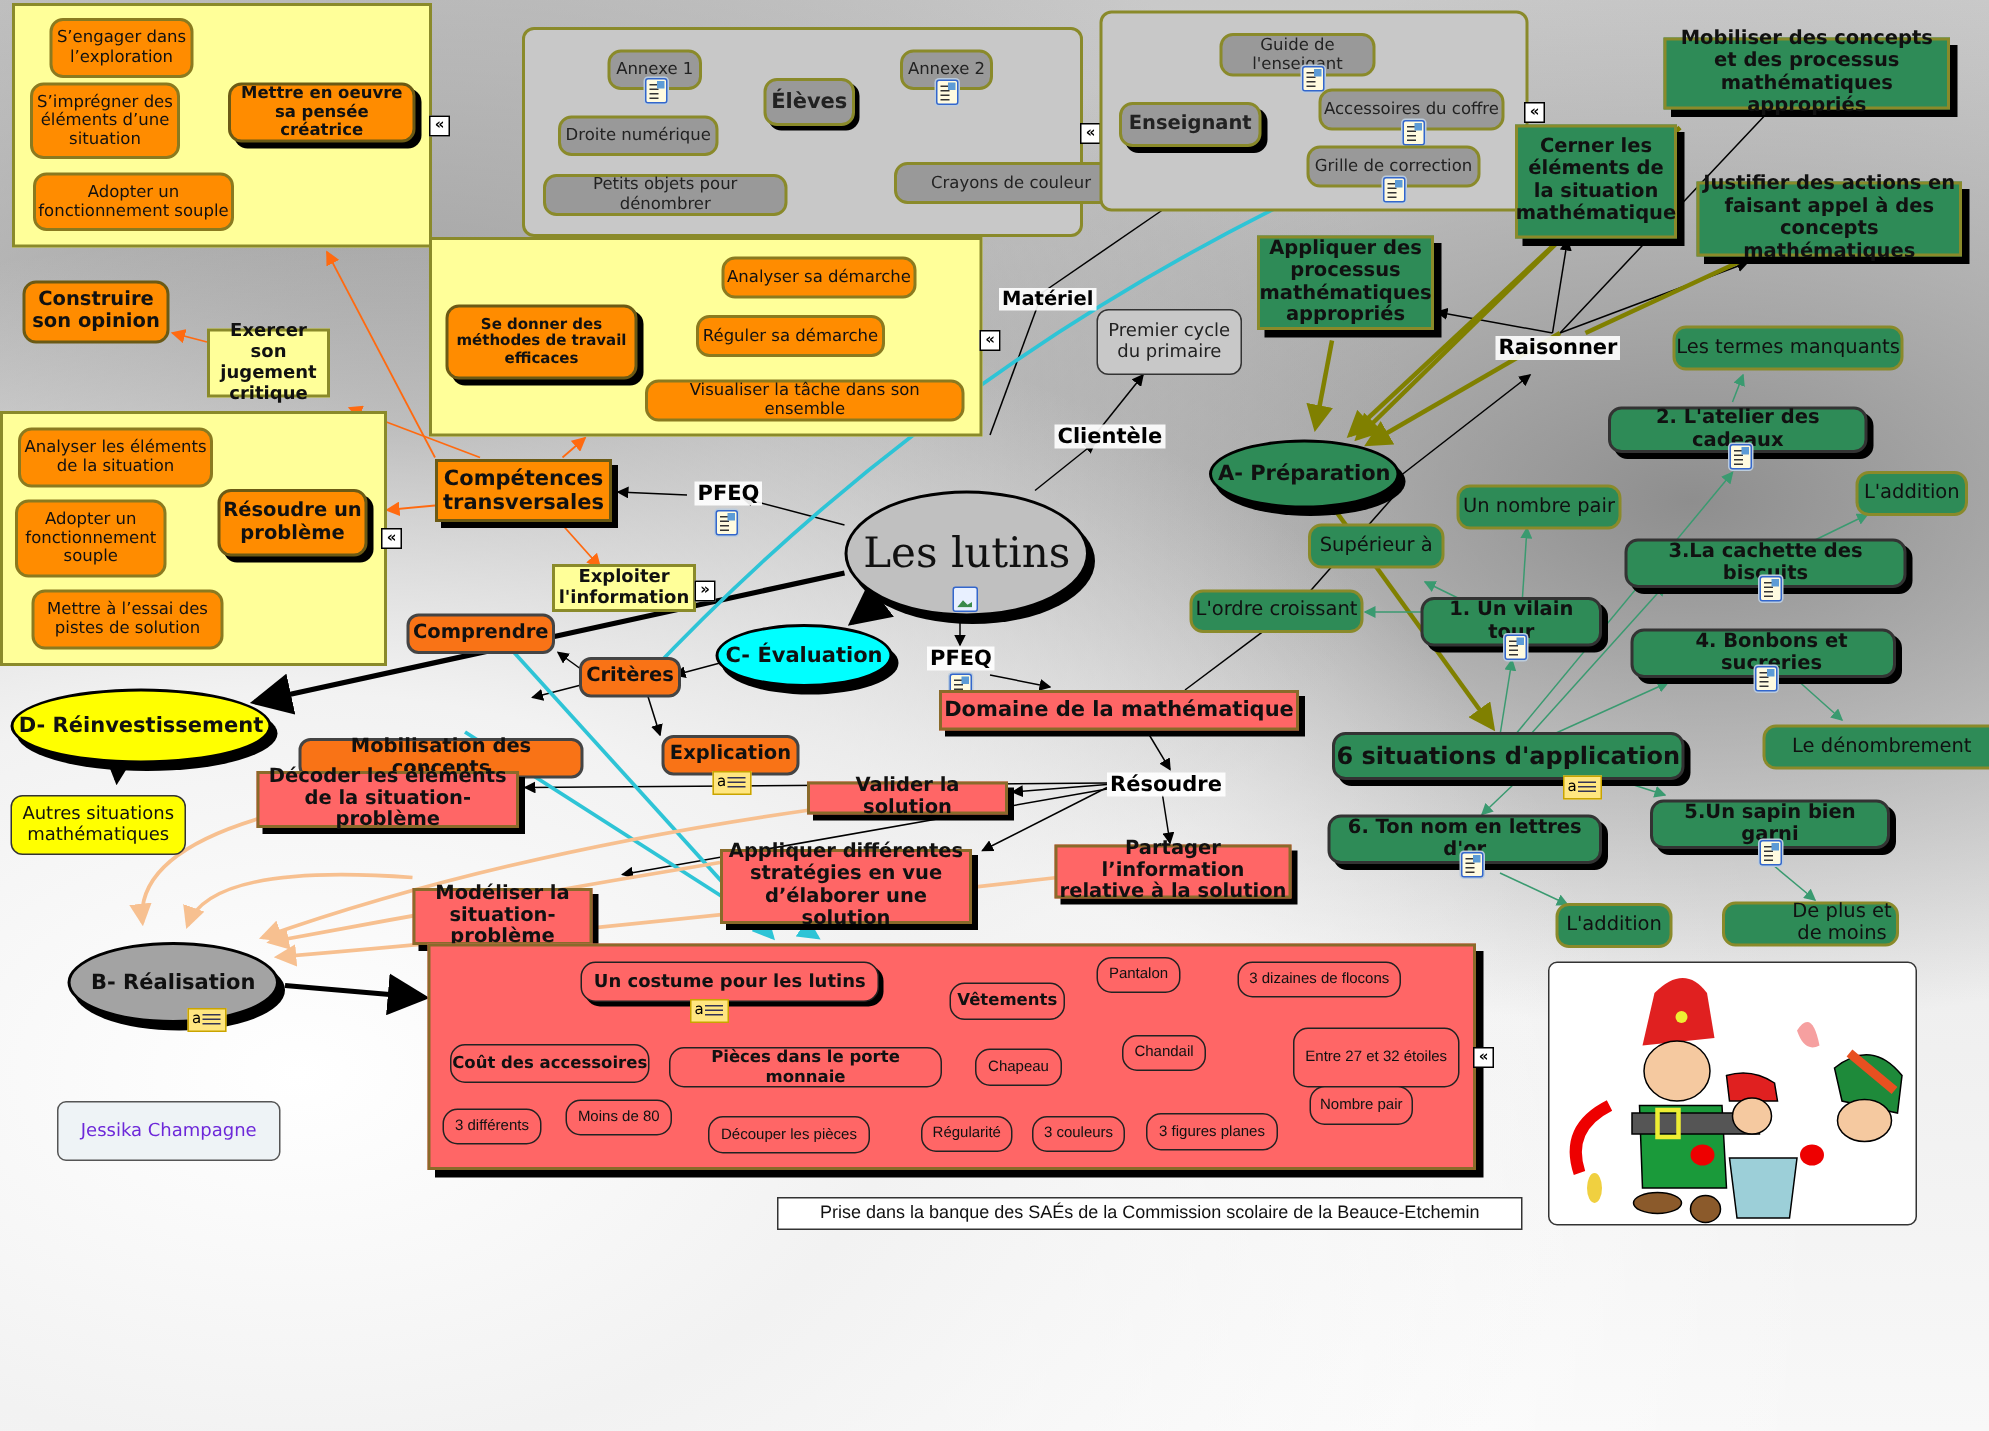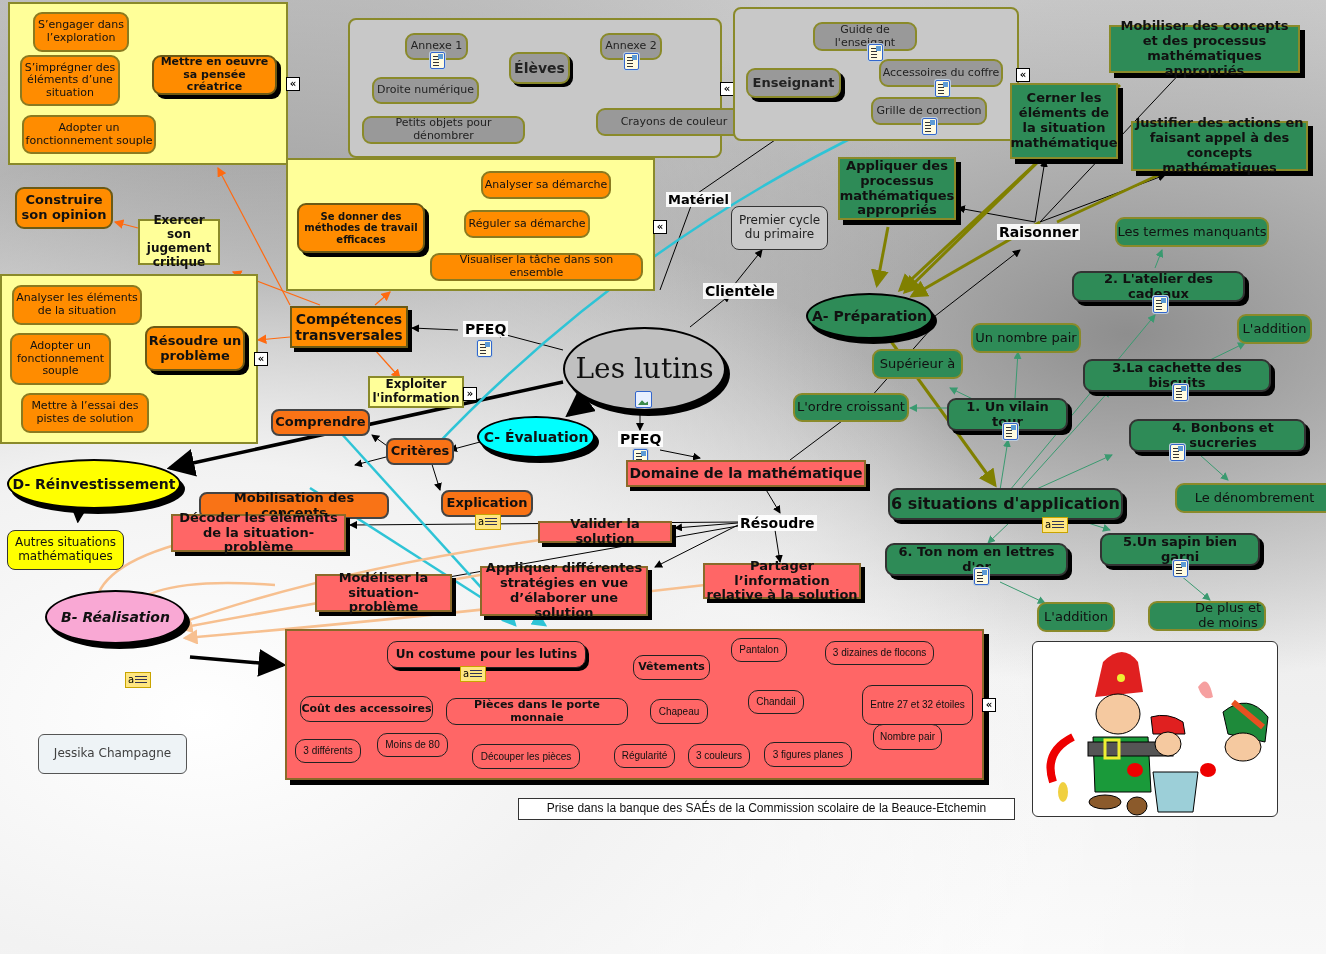--- a/index.html
+++ b/index.html
@@ -242,25 +242,25 @@
 <div class="n cy" style="left:405px;top:490px;width:92px;height:27px;margin-left:36px;">Explication</div>
 <div class="note-icon" style="left:475px;top:514px;">a</div>
 
 <div class="n ell" style="left:7px;top:459px;width:174px;height:50px;background:#ffff00;font-size:14px;">D- Réinvestissement</div>
 <div class="n" style="left:7px;top:530px;width:117px;height:40px;background:#ffff00;border:1.5px solid #333;border-radius:8px;font-size:12px;">Autres situations mathématiques</div>
 
 <div class="n rd" style="left:626px;top:460px;width:240px;height:27px;font-size:14px;">Domaine de la mathématique</div>
 <div class="lbl" style="left:738px;top:515px;">Résoudre</div>
 <div class="n rd" style="left:171px;top:514px;width:175px;height:38px;">Décoder les éléments de la situation-problème</div>
 <div class="n rd" style="left:538px;top:521px;width:134px;height:22px;">Valider la solution</div>
-<div class="n rd" style="left:275px;top:574px;width:137px;height:38px;margin-left:40px;">Modéliser la situation-problème</div>
+<div class="n rd" style="left:275px;top:592px;width:120px;height:38px;">Modéliser la situation-problème</div>
 <div class="n rd" style="left:480px;top:566px;width:168px;height:50px;">Appliquer différentes stratégies en vue d’élaborer une solution</div>
 <div class="n rd" style="left:703px;top:563px;width:158px;height:36px;">Partager l’information relative à la solution</div>
 
-<div class="n ell" style="left:45px;top:590px;width:141px;height:54px;background:#f9a8d4;font-size:14px;font-style:italic;">B- Réalisation</div>
+<div class="n ell" style="left:45px;top:628px;width:141px;height:54px;background:#a3a3a3;font-size:14px;">B- Réalisation</div>
 <div class="note-icon" style="left:125px;top:672px;">a</div>
 
 <div class="cont redbox" style="left:285px;top:629px;width:699px;height:151px;"></div>
 <div class="n rrb" style="left:387px;top:641px;width:199px;height:27px;font-size:12px;box-shadow:3px 3px 0 #000;">Un costume pour les lutins</div>
 <div class="note-icon" style="left:460px;top:666px;">a</div>
 <div class="n rrb" style="left:300px;top:696px;width:133px;height:26px;">Coût des accessoires</div>
 <div class="n rr" style="left:295px;top:739px;width:66px;height:24px;">3 différents</div>
 <div class="n rr" style="left:377px;top:733px;width:71px;height:24px;">Moins de 80</div>
 <div class="n rrb" style="left:446px;top:698px;width:182px;height:27px;">Pièces dans le porte monnaie</div>
 <div class="n rr" style="left:472px;top:744px;width:108px;height:25px;">Découper les pièces</div>
@@ -269,21 +269,21 @@
 <div class="n rr" style="left:825px;top:641px;width:109px;height:24px;">3 dizaines de flocons</div>
 <div class="n rr" style="left:748px;top:690px;width:56px;height:24px;">Chandail</div>
 <div class="n rr" style="left:862px;top:685px;width:111px;height:40px;">Entre 27 et 32 étoiles</div>
 <div class="n rr" style="left:873px;top:724px;width:69px;height:26px;">Nombre pair</div>
 <div class="n rr" style="left:650px;top:699px;width:58px;height:25px;">Chapeau</div>
 <div class="n rr" style="left:614px;top:744px;width:61px;height:24px;">Régularité</div>
 <div class="n rr" style="left:688px;top:744px;width:62px;height:24px;">3 couleurs</div>
 <div class="n rr" style="left:764px;top:742px;width:88px;height:25px;">3 figures planes</div>
 <div class="collapse-icon" style="left:982px;top:698px;">«</div>
 
-<div class="n" style="left:38px;top:734px;width:149px;height:40px;background:#eef3f6;border:1px solid #555;border-radius:6px;font-size:12px;color:#404040;">Jessika Champagne</div>
+<div class="n" style="left:38px;top:734px;width:149px;height:40px;background:#eef3f6;border:1px solid #555;border-radius:6px;font-size:12px;color:#6d28d9;">Jessika Champagne</div>
 <div class="n" style="left:518px;top:798px;width:497px;height:22px;background:#fff;border:1px solid #333;font-size:12px;font-family:'Liberation Sans',sans-serif;color:#111;">Prise dans la banque des SAÉs de la Commission scolaire de la Beauce-Etchemin</div>
 
 <div class="lbl" style="left:997px;top:224px;">Raisonner</div>
 <div class="n gnsq" style="left:838px;top:157px;width:118px;height:63px;">Appliquer des processus mathématiques appropriés</div>
 <div class="n gnsq" style="left:1010px;top:83px;width:108px;height:76px;">Cerner les éléments de la situation mathématique</div>
 <div class="n gnsq" style="left:1109px;top:25px;width:191px;height:48px;">Mobiliser des concepts et des processus mathématiques appropriés</div>
 <div class="n gnsq" style="left:1131px;top:121px;width:177px;height:50px;">Justifier des actions en faisant appel à des concepts mathématiques</div>
 
 <div class="n ell" style="left:806px;top:293px;width:127px;height:46px;background:#2e8b57;font-size:14px;">A- Préparation</div>
 
@@ -291,21 +291,21 @@
 <div class="n gnb" style="left:1072px;top:271px;width:173px;height:31px;">2. L'atelier des cadeaux</div>
 <div class="doc-icon" style="left:1153px;top:296px;"></div>
 <div class="n gn" style="left:971px;top:323px;width:110px;height:30px;">Un nombre pair</div>
 <div class="n gn" style="left:1237px;top:314px;width:75px;height:30px;">L'addition</div>
 <div class="n gn" style="left:872px;top:349px;width:91px;height:30px;">Supérieur à</div>
 <div class="n gnb" style="left:1083px;top:359px;width:188px;height:33px;">3.La cachette des biscuits</div>
 <div class="doc-icon" style="left:1173px;top:384px;"></div>
 <div class="n gn" style="left:793px;top:393px;width:116px;height:29px;">L'ordre croissant</div>
 <div class="n gnb" style="left:947px;top:398px;width:121px;height:33px;">1. Un vilain tour</div>
 <div class="doc-icon" style="left:1003px;top:423px;"></div>
-<div class="n gnb" style="left:1129px;top:419px;width:177px;height:33px;padding-left:11px;">4. Bonbons et sucreries</div>
+<div class="n gnb" style="left:1087px;top:419px;width:177px;height:33px;padding-left:11px;">4. Bonbons et sucreries</div>
 <div class="doc-icon" style="left:1170px;top:444px;"></div>
 <div class="n gn" style="left:1175px;top:483px;width:159px;height:30px;">Le dénombrement</div>
 
 <div class="n gnb" style="left:888px;top:488px;width:235px;height:32px;font-size:16px;">6 situations d'application</div>
 <div class="note-icon" style="left:1042px;top:517px;">a</div>
 <div class="n gnb" style="left:885px;top:543px;width:183px;height:33px;">6. Ton nom en lettres d'or</div>
 <div class="doc-icon" style="left:974px;top:568px;"></div>
 <div class="n gnb" style="left:1100px;top:533px;width:160px;height:33px;">5.Un sapin bien garni</div>
 <div class="doc-icon" style="left:1173px;top:560px;"></div>
 <div class="n gn" style="left:1037px;top:602px;width:78px;height:30px;">L'addition</div>

